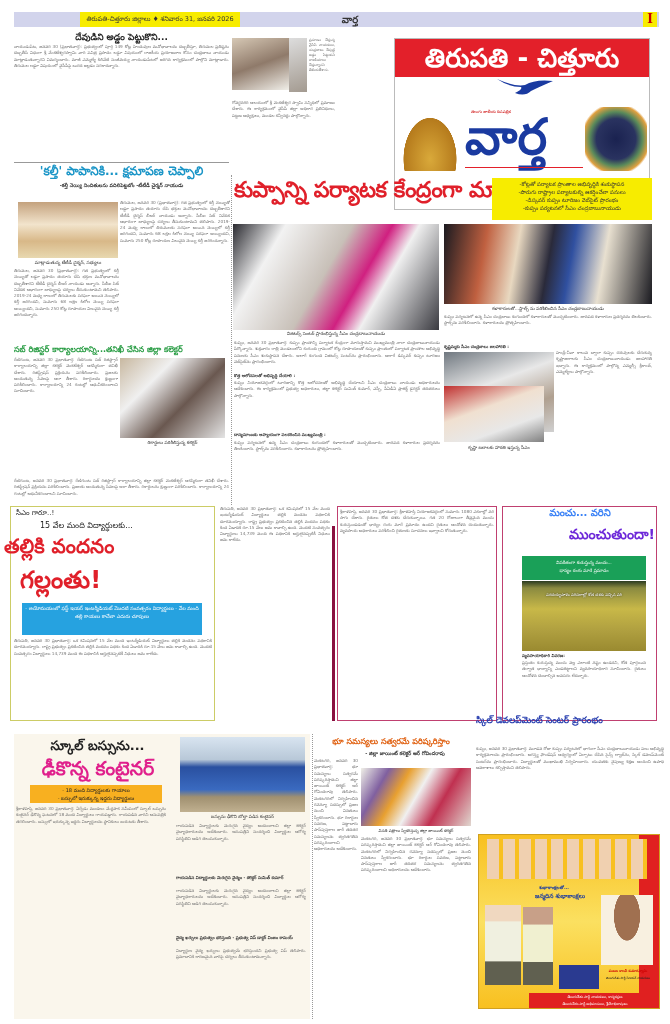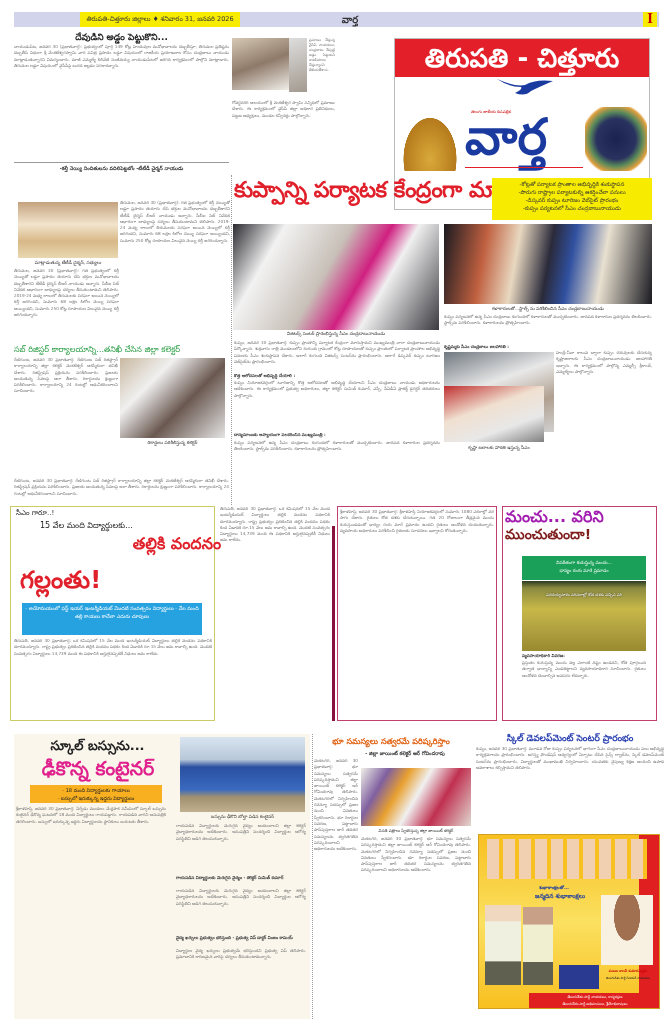--- a/index.html
+++ b/index.html
@@ -8,21 +8,21 @@
 .topbar{left:14px;top:12px;width:645px;height:15px;background:#d2d4ec;}
 .datebox{left:80px;top:12px;width:160px;height:15px;background:#f7ec00;font-size:6.5px;line-height:15px;text-align:center;color:#333}
 .mast-small{left:320px;top:12px;width:60px;height:15px;font-size:10px;font-weight:bold;text-align:center;line-height:15px;color:#333}
 .pagenum{left:643px;top:12px;width:14px;height:15px;background:#f7ec00;color:#c00;font-family:"DejaVu Serif",serif;font-weight:bold;font-size:12px;text-align:center;line-height:15px}
 .txt{font-size:4.2px;line-height:6.3px;color:#777;text-align:justify;overflow:hidden}
 .txt .sub{font-weight:bold;color:#333}
 .photo{background:linear-gradient(135deg,#8a8f9a,#c9c2b5 40%,#6a7180 70%,#d8d0c2);overflow:hidden}
 .cap{font-size:4.5px;color:#333;text-align:center}
 .h-blue{color:#1189b8;font-weight:bold}
 .h-red{color:#e02020;font-weight:bold}
-.h-green{color:#2a9d45;font-weight:normal}
+.h-green{color:#2a9d45;font-weight:bold}
 .h-mag{color:#e0208c;font-weight:bold}
 .yellowbox{background:#f7ec00;font-size:5.5px;color:#333;text-align:center;line-height:8px}
 .vline{border-left:1px dotted #999}
 .hline{border-top:1px solid #999}
 </style>
 </head>
 <body>
 
 <div class="abs topbar"></div>
 <div class="abs datebox">తిరుపతి-చిత్తూరు జిల్లాలు ♦ శనివారం 31, జనవరి 2026</div>
@@ -47,20 +47,21 @@
   </div>
   <div style="position:absolute;left:4px;top:72px;width:62px;height:60px;background:radial-gradient(ellipse at 50% 80%,#d9a93a,#b57a1c 60%,#fff 61%)"></div>
   <div style="position:absolute;left:76px;top:70px;font-size:4px;color:#c00">తెలుగు జాతీయ దినపత్రిక</div>
   <div style="position:absolute;left:70px;top:68px;font-size:50px;font-weight:bold;color:#1a3aa0;line-height:60px">వార్త</div>
   <div style="position:absolute;left:70px;top:128px;width:118px;border-top:1.5px solid #e3202a"></div>
   <div style="position:absolute;left:190px;top:68px;width:62px;height:64px;background:radial-gradient(ellipse at 50% 50%,#1a2250,#2a3360 45%,#5a8a5a 60%,#e0a040 75%,#fff 80%)"></div>
 </div>
 
 <div class="abs hline" style="left:14px;top:162px;width:215px"></div>
 <div class="abs" style="left:14px;top:164px;width:215px">
+  <div class="h-blue" style="font-size:12px;text-align:center;color:#1a95c7">'కల్తీ' పాపానికి... క్షమాపణ చెప్పాలి</div>
   <div style="font-size:5px;font-weight:bold;text-align:center;color:#333;margin-top:1px">-కల్తీ నెయ్యి నిందితులను వదిలిపెట్టబోం -టీటీడీ చైర్మన్ నాయుడు</div>
 </div>
 <div class="abs photo" style="left:18px;top:202px;width:100px;height:56px;background:linear-gradient(180deg,#c4a27e,#f2e4cc 40%,#d8b888 70%,#e8d8b0)"></div>
 <div class="abs cap" style="left:18px;top:260px;width:100px">మాట్లాడుతున్న టీటీడీ చైర్మన్, సభ్యులు</div>
 <div class="abs txt" style="left:120px;top:200px;width:110px;height:140px">తిరుమల, జనవరి 30 (ప్రభాతవార్త): గత ప్రభుత్వంలో కల్తీ నెయ్యితో లడ్డూ ప్రసాదం తయారు చేసి భక్తుల మనోభావాలను దెబ్బతీశారని టీటీడీ చైర్మన్ బీఆర్ నాయుడు అన్నారు. సీబీఐ సిట్ నివేదిక ఆధారంగా బాధ్యులపై చర్యలు తీసుకుంటామని తెలిపారు. 2019-24 మధ్య కాలంలో తిరుమలకు సరఫరా అయిన నెయ్యిలో కల్తీ జరిగిందని, సుమారు 68 లక్షల కిలోల నెయ్యి సరఫరా అయ్యిందని, సుమారు 250 కోట్ల రూపాయల విలువైన నెయ్యి కల్తీ జరిగిందన్నారు.</div>
 <div class="abs txt" style="left:14px;top:268px;width:105px;height:72px">తిరుమల, జనవరి 30 (ప్రభాతవార్త): గత ప్రభుత్వంలో కల్తీ నెయ్యితో లడ్డూ ప్రసాదం తయారు చేసి భక్తుల మనోభావాలను దెబ్బతీశారని టీటీడీ చైర్మన్ బీఆర్ నాయుడు అన్నారు. సీబీఐ సిట్ నివేదిక ఆధారంగా బాధ్యులపై చర్యలు తీసుకుంటామని తెలిపారు. 2019-24 మధ్య కాలంలో తిరుమలకు సరఫరా అయిన నెయ్యిలో కల్తీ జరిగిందని, సుమారు 68 లక్షల కిలోల నెయ్యి సరఫరా అయ్యిందని, సుమారు 250 కోట్ల రూపాయల విలువైన నెయ్యి కల్తీ జరిగిందన్నారు.</div>
 
 <div class="abs h-green" style="left:14px;top:345px;width:215px;font-size:8px;color:#2a9d45;white-space:nowrap;overflow:hidden">సబ్ రిజిస్టర్ కార్యాలయాన్ని...తనిఖీ చేసిన జిల్లా కలెక్టర్</div>
 <div class="abs txt" style="left:14px;top:357px;width:104px;height:120px">రేణిగుంట, జనవరి 30 ప్రభాతవార్త: రేణిగుంట సబ్ రిజిస్ట్రార్ కార్యాలయాన్ని జిల్లా కలెక్టర్ వెంకటేశ్వర్ ఆకస్మికంగా తనిఖీ చేశారు. రిజిస్ట్రేషన్ ప్రక్రియను పరిశీలించారు. ప్రజలకు అందుతున్న సేవలపై ఆరా తీశారు. రికార్డులను క్షుణ్ణంగా పరిశీలించారు. కార్యాలయాన్ని 24 గంటల్లో ఆధునీకరించాలని సూచించారు.</div>
 <div class="abs photo" style="left:120px;top:358px;width:105px;height:80px;background:linear-gradient(135deg,#c8b8a0,#f0f0f0 30%,#6a5850 60%,#e4e4e4)"></div>
@@ -87,33 +88,33 @@
 <div class="abs txt" style="left:444px;top:314px;width:208px;height:28px">కుప్పం పర్యటనలో ఉన్న సీఎం చంద్రబాబు కంగుందిలో కళాకారులతో ముచ్చటించారు. జానపద కళాకారుల ప్రదర్శనను తిలకించారు. స్టాల్స్‌ను పరిశీలించారు. కళాకారులను ప్రోత్సహించారు.</div>
 <div class="abs txt" style="left:444px;top:344px;width:208px;height:6px"><span class="sub">కృష్ణమ్మకు సీఎం చంద్రబాబు జలహారతి :</span></div>
 <div class="abs photo" style="left:444px;top:352px;width:110px;height:80px;background:linear-gradient(160deg,#707880,#e8e8e8 40%,#b0a090 70%,#d0d0d0)"></div>
 <div class="abs txt" style="left:556px;top:350px;width:96px;height:82px">హంద్రీ-నీవా కాలువ ద్వారా కుప్పం చెరువులకు చేరుకున్న కృష్ణాజలాలకు సీఎం చంద్రబాబునాయుడు జలహారతి ఇచ్చారు. ఈ కార్యక్రమంలో పాల్గొన్న ఎమ్మెల్సీ శ్రీకాంత్, ఎమ్మెల్యేలు పాల్గొన్నారు.</div>
 <div class="abs photo" style="left:444px;top:386px;width:100px;height:56px;background:linear-gradient(160deg,#c03030,#f0e0d0 40%,#e8e8e8 70%,#808080)"></div>
 <div class="abs cap" style="left:444px;top:445px;width:110px">కృష్ణా జలాలకు హారతి ఇస్తున్న సీఎం</div>
 
 <div class="abs" style="left:10px;top:506px;width:205px;height:215px;border:1px solid #cc6;"></div>
 <div class="abs" style="left:16px;top:509px;font-size:7px;color:#222">సీఎం గారూ..!</div>
 <div class="abs" style="left:40px;top:521px;font-size:8px;font-weight:normal;color:#222">15 వేల మంది విద్యార్థులకు...</div>
-<div class="abs h-red" style="left:36px;top:534px;width:185px;text-align:right;font-size:16px;color:#e0202a">తల్లికి వందనం</div>
+<div class="abs h-red" style="left:4px;top:534px;width:185px;text-align:left;font-size:20px;color:#e0202a">తల్లికి వందనం</div>
 <div class="abs h-red" style="left:20px;top:566px;width:185px;text-align:left;font-size:24px;color:#e0202a">గల్లంతు!</div>
 <div class="abs" style="left:22px;top:603px;width:180px;height:32px;background:#26a2e0;color:#fff;font-size:5px;text-align:center;line-height:7.5px;padding:2px">- అయోమయంలో ఫస్ట్ ఇయర్ ఇంటర్మీడియట్ మొదటి సంవత్సరం విద్యార్థులు - వేల మంది తల్లి కాయలు కాచేలా ఎదురు చూపులు</div>
 <div class="abs txt" style="left:14px;top:638px;width:198px;height:80px">తిరుపతి, జనవరి 30 ప్రభాతవార్త: ఒక కమిషనలో 15 వేల మంది ఇంటర్మీడియట్ విద్యార్థులు తల్లికి వందనం పథకానికి దూరమయ్యారు. రాష్ట్ర ప్రభుత్వం ప్రకటించిన తల్లికి వందనం పథకం కింద ఏడాదికి రూ.15 వేలు జమ కావాల్సి ఉంది. మొదటి సంవత్సరం విద్యార్థులు 14,739 మంది ఈ పథకానికి అర్హులైనప్పటికీ నిధులు జమ కాలేదు.</div>
 
 <div class="abs txt" style="left:220px;top:506px;width:110px;height:215px">తిరుపతి, జనవరి 30 ప్రభాతవార్త: ఒక కమిషనలో 15 వేల మంది ఇంటర్మీడియట్ విద్యార్థులు తల్లికి వందనం పథకానికి దూరమయ్యారు. రాష్ట్ర ప్రభుత్వం ప్రకటించిన తల్లికి వందనం పథకం కింద ఏడాదికి రూ.15 వేలు జమ కావాల్సి ఉంది. మొదటి సంవత్సరం విద్యార్థులు 14,739 మంది ఈ పథకానికి అర్హులైనప్పటికీ నిధులు జమ కాలేదు.</div>
 <div class="abs" style="left:332px;top:526px;width:3px;height:195px;background:#8a1040"></div>
 <div class="abs" style="left:337px;top:506px;width:160px;height:215px;border:1px solid #c04070;"></div>
 <div class="abs txt" style="left:340px;top:509px;width:154px;height:210px">శ్రీకాళహస్తి, జనవరి 30 ప్రభాతవార్త: శ్రీకాళహస్తి నియోజకవర్గంలో సుమారు 1080 ఎకరాల్లో వరి సాగు చేశారు. రైతులు కోత దశకు చేరుకున్నాయి. గత 20 రోజులుగా తీవ్రమైన మంచు కురుస్తుండడంతో ధాన్యం రంగు మారే ప్రమాదం ఉందని రైతులు ఆందోళన చెందుతున్నారు. వ్యవసాయ అధికారులు పరిశీలించి రైతులకు సూచనలు ఇవ్వాలని కోరుతున్నారు.</div>
 
 <div class="abs" style="left:502px;top:506px;width:155px;height:215px;border:1px solid #c04070"></div>
-<div class="abs h-mag" style="left:505px;top:507px;width:150px;font-size:16px;color:#a21caf">మంచు... వరిని</div>
-<div class="abs h-mag" style="left:505px;top:526px;width:150px;text-align:left;font-size:14px;color:#7f1d1d">ముంచుతుందా!</div>
+<div class="abs h-mag" style="left:505px;top:507px;width:150px;text-align:center;font-size:10px;color:#3b82f6">మంచు... వరిని</div>
+<div class="abs h-mag" style="left:505px;top:526px;width:150px;text-align:right;font-size:14px;color:#6d28d9">ముంచుతుందా!</div>
 <div class="abs" style="left:522px;top:556px;width:124px;height:24px;background:#1aa058;color:#fff;font-size:4.5px;text-align:center;line-height:8px;padding-top:3px">
   <div>విపరీతంగా కురుస్తున్న మంచు...</div>
   <div>ధాన్యం రంగు మారే ప్రమాదం</div>
 </div>
 <div class="abs photo" style="left:522px;top:581px;width:124px;height:70px;background:linear-gradient(180deg,#2a3a20,#8a8a40 10%,#c8b848 40%,#b0a040 70%,#9a8a30)"></div>
 <div class="abs" style="left:524px;top:592px;width:120px;font-size:4px;color:#fff;text-align:center;text-shadow:0 0 2px #000">వరదయ్యపాళెం పరిసరాల్లో కోత దశకు వచ్చిన వరి</div>
 <div class="abs txt" style="left:522px;top:653px;width:124px;height:6px"><span class="sub">వ్యవసాయాధికారి వివరణ:</span></div>
 <div class="abs txt" style="left:522px;top:660px;width:124px;height:55px">ప్రస్తుతం కురుస్తున్న మంచు వల్ల ఎలాంటి నష్టం ఉండదని, కోత పూర్తయిన తర్వాత ధాన్యాన్ని ఎండబెట్టాలని వ్యవసాయాధికారి సూచించారు. రైతులు ఆందోళన చెందాల్సిన అవసరం లేదన్నారు.</div>
 
 <div class="abs" style="left:14px;top:734px;width:296px;height:285px;background:#faf6ec"></div>
@@ -133,21 +134,21 @@
 <div class="abs txt" style="left:176px;top:948px;width:130px;height:45px">విద్యార్థుల వైద్య ఖర్చులు ప్రభుత్వమే భరిస్తుందని ప్రభుత్వ విప్ తెలిపారు. ప్రమాదానికి కారణమైన వారిపై చర్యలు తీసుకుంటామన్నారు.</div>
 
 <div class="abs vline" style="left:312px;top:734px;height:285px"></div>
 <div class="abs" style="left:316px;top:737px;width:150px;font-size:8px;font-weight:bold;color:#e06010;text-align:center;white-space:nowrap">భూ సమస్యలు సత్వరమే పరిష్కరిస్తాం</div>
 <div class="abs" style="left:340px;top:750px;width:130px;font-size:5px;font-weight:bold;color:#333;text-align:center">- జిల్లా జాయింట్ కలెక్టర్ ఆర్ గోవిందరావు</div>
 <div class="abs txt" style="left:314px;top:758px;width:44px;height:258px">వెంకటగిరి, జనవరి 30 ప్రభాతవార్త: భూ సమస్యలు సత్వరమే పరిష్కరిస్తామని జిల్లా జాయింట్ కలెక్టర్ ఆర్ గోవిందరావు తెలిపారు. వెంకటగిరిలో నిర్వహించిన రెవెన్యూ సదస్సులో ప్రజల నుంచి వినతులు స్వీకరించారు. భూ రికార్డుల సవరణ, పట్టాదారు పాస్‌పుస్తకాల జారీ తదితర సమస్యలను త్వరితగతిన పరిష్కరించాలని అధికారులను ఆదేశించారు.</div>
 <div class="abs photo" style="left:361px;top:768px;width:110px;height:58px;background:linear-gradient(120deg,#f0f0e8,#8060a0 20%,#e8a030 35%,#f0f0f0 50%,#c03050 70%,#e0d8d0)"></div>
 <div class="abs cap" style="left:361px;top:828px;width:110px;font-size:4px">వినతి పత్రాలు స్వీకరిస్తున్న జిల్లా జాయింట్ కలెక్టర్</div>
 <div class="abs txt" style="left:361px;top:836px;width:110px;height:180px">వెంకటగిరి, జనవరి 30 ప్రభాతవార్త: భూ సమస్యలు సత్వరమే పరిష్కరిస్తామని జిల్లా జాయింట్ కలెక్టర్ ఆర్ గోవిందరావు తెలిపారు. వెంకటగిరిలో నిర్వహించిన రెవెన్యూ సదస్సులో ప్రజల నుంచి వినతులు స్వీకరించారు. భూ రికార్డుల సవరణ, పట్టాదారు పాస్‌పుస్తకాల జారీ తదితర సమస్యలను త్వరితగతిన పరిష్కరించాలని అధికారులను ఆదేశించారు.</div>
 
-<div class="abs" style="left:476px;top:733px;width:188px;font-size:9px;font-weight:bold;color:#2a40b0;text-align:center;white-space:nowrap">స్కిల్ డెవలప్‌మెంట్ సెంటర్ ప్రారంభం</div>
+<div class="abs" style="left:476px;top:715px;width:188px;font-size:9px;font-weight:bold;color:#2a40b0;text-align:left;white-space:nowrap">స్కిల్ డెవలప్‌మెంట్ సెంటర్ ప్రారంభం</div>
 <div class="abs txt" style="left:476px;top:746px;width:188px;height:88px">కుప్పం, జనవరి 30 ప్రభాతవార్త: మూడవ రోజు కుప్పం పర్యటనలో భాగంగా సీఎం చంద్రబాబునాయుడు పలు అభివృద్ధి కార్యక్రమాలను ప్రారంభించారు. అగస్త్య ఫౌండేషన్ ఆధ్వర్యంలో ఏర్పాటు చేసిన సైన్స్ ల్యాబ్‌ను, స్కిల్ డెవలప్‌మెంట్ సెంటర్‌ను ప్రారంభించారు. విద్యార్థులతో ముఖాముఖి నిర్వహించారు. యువతకు నైపుణ్య శిక్షణ అందించి ఉపాధి అవకాశాలు కల్పిస్తామని తెలిపారు.</div>
 
 <div class="abs" style="left:478px;top:834px;width:182px;height:175px;background:linear-gradient(180deg,#f8c020,#fbe060 50%,#f8c020);overflow:hidden;border:1px solid #d0a020">
   <div style="position:absolute;right:0;top:0;width:20px;height:175px;background:#e02020"></div>
   <div style="position:absolute;left:8px;top:4px;width:160px;height:40px;background:repeating-linear-gradient(90deg,#f0d0b0 0 12px,#f8c020 12px 16px)"></div>
   <div style="position:absolute;left:60px;top:50px;font-size:4.5px;color:#1a3aa0;font-weight:bold">శుభాకాంక్షలతో...</div>
   <div style="position:absolute;left:56px;top:57px;font-size:6px;color:#1a3aa0;font-weight:bold">జన్మదిన శుభాకాంక్షలు</div>
   <div style="position:absolute;left:6px;top:70px;width:36px;height:80px;background:linear-gradient(180deg,#f0d8c0 20%,#f0f0e0 21% 70%,#606050 71%)"></div>
   <div style="position:absolute;left:44px;top:72px;width:30px;height:78px;background:linear-gradient(180deg,#c8a088 22%,#f0f0d0 23% 70%,#606050 71%)"></div>
   <div style="position:absolute;left:122px;top:60px;width:52px;height:70px;background:radial-gradient(ellipse at 50% 30%,#a07050 35%,#f8f0e0 36%)"></div>

